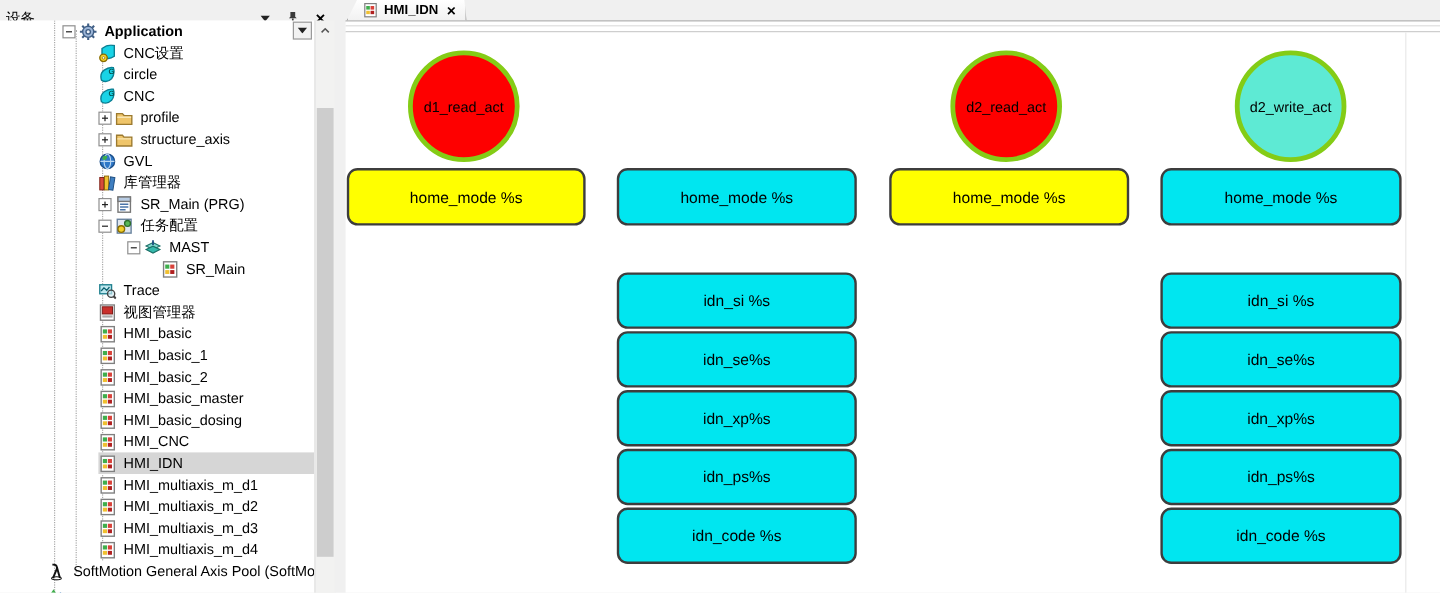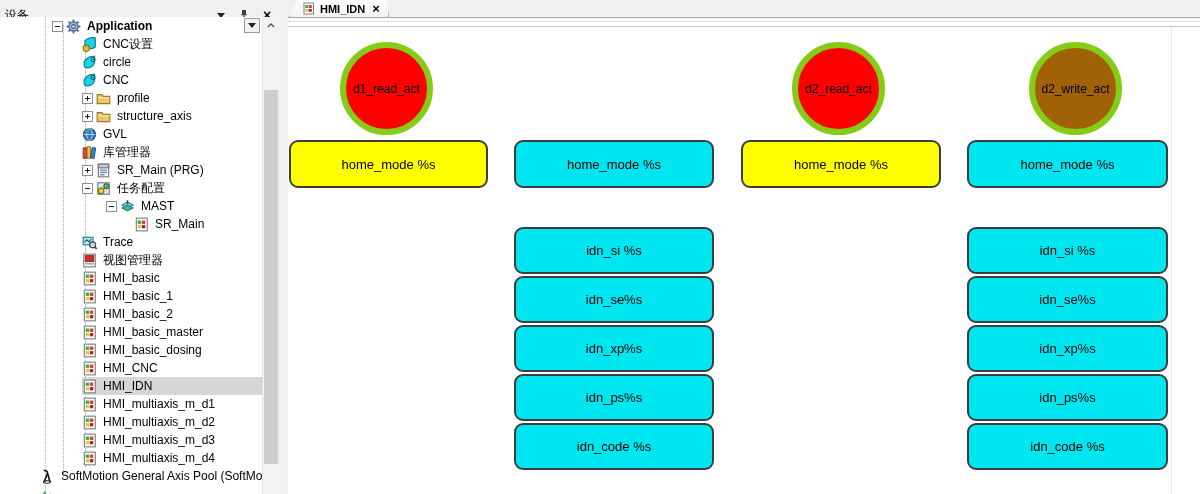--- a/index.html
+++ b/index.html
@@ -45,21 +45,21 @@
   .topstrip { position:absolute; left:0; top:18px; right:0; height:9px; background:#fff; border-bottom:1px solid #c2c2c2; }
   .topstrip::after { content:""; position:absolute; left:0; right:0; top:3px; height:1px; background:#dedede; }
   .canvas { position:absolute; left:0; top:27px; right:0; bottom:0; background:#fff; }
   .canvas-edge { position:absolute; right:28px; top:0; bottom:0; width:1px; background:#e9e9e9; }
   .col { position:absolute; top:0; height:100%; }
   .col1 { left:1px;   width:199px; }
   .col2 { left:226px; width:200px; }
   .col3 { left:453px; width:200px; }
   .col4 { left:679px; width:201px; }
   .vcircle { position:absolute; top:15px; width:93px; height:93px; border-radius:50%;
-             border:6px solid #84cc16; display:flex; align-items:center; justify-content:center; font-size:12px; }
+             border:4px solid #84cc16; display:flex; align-items:center; justify-content:center; font-size:12px; }
   .col1 .vcircle, .col3 .vcircle { left:51px; }
   .col2 .vcircle, .col4 .vcircle { left:62px; }
   .homebtn { position:absolute; top:113px; left:0; right:0; height:48px; border:2px solid #3d3d3d; border-radius:9px;
              display:flex; align-items:center; justify-content:center; font-size:13px; }
   .idnlist { position:absolute; top:200px; left:0; right:0; display:flex; flex-direction:column; gap:2px; }
   .idnbtn { flex:none; height:47px; border:2px solid #3d3d3d; border-radius:9px;
             display:flex; align-items:center; justify-content:center; font-size:13px; background:#00E6F0; }
 </style>
 </head>
 <body>
@@ -524,21 +524,21 @@
             <div class="idnbtn">idn_xp%s</div>
             <div class="idnbtn">idn_ps%s</div>
             <div class="idnbtn">idn_code %s</div>
           </div>
         </div>
         <div class="col col3">
           <div class="vcircle" style="background: rgb(254, 0, 0);">d2_read_act</div>
           <div class="homebtn" style="background: rgb(255, 255, 0);">home_mode %s</div>
         </div>
         <div class="col col4">
-          <div class="vcircle" style="background: #a16207;">d2_write_act</div>
+          <div class="vcircle" style="background: #5eead4;">d2_write_act</div>
           <div class="homebtn" style="background: rgb(0, 230, 240);">home_mode %s</div>
           <div class="idnlist">
             <div class="idnbtn">idn_si %s</div>
             <div class="idnbtn">idn_se%s</div>
             <div class="idnbtn">idn_xp%s</div>
             <div class="idnbtn">idn_ps%s</div>
             <div class="idnbtn">idn_code %s</div>
           </div>
         </div>
       </div>

